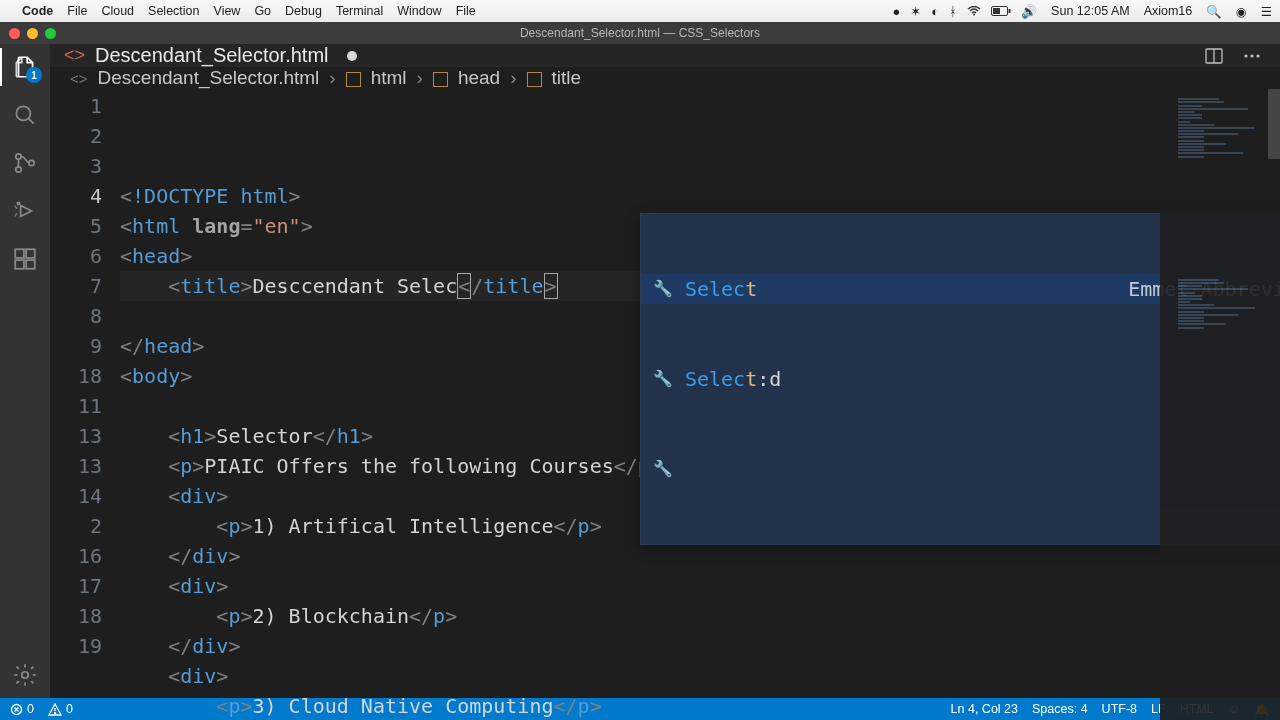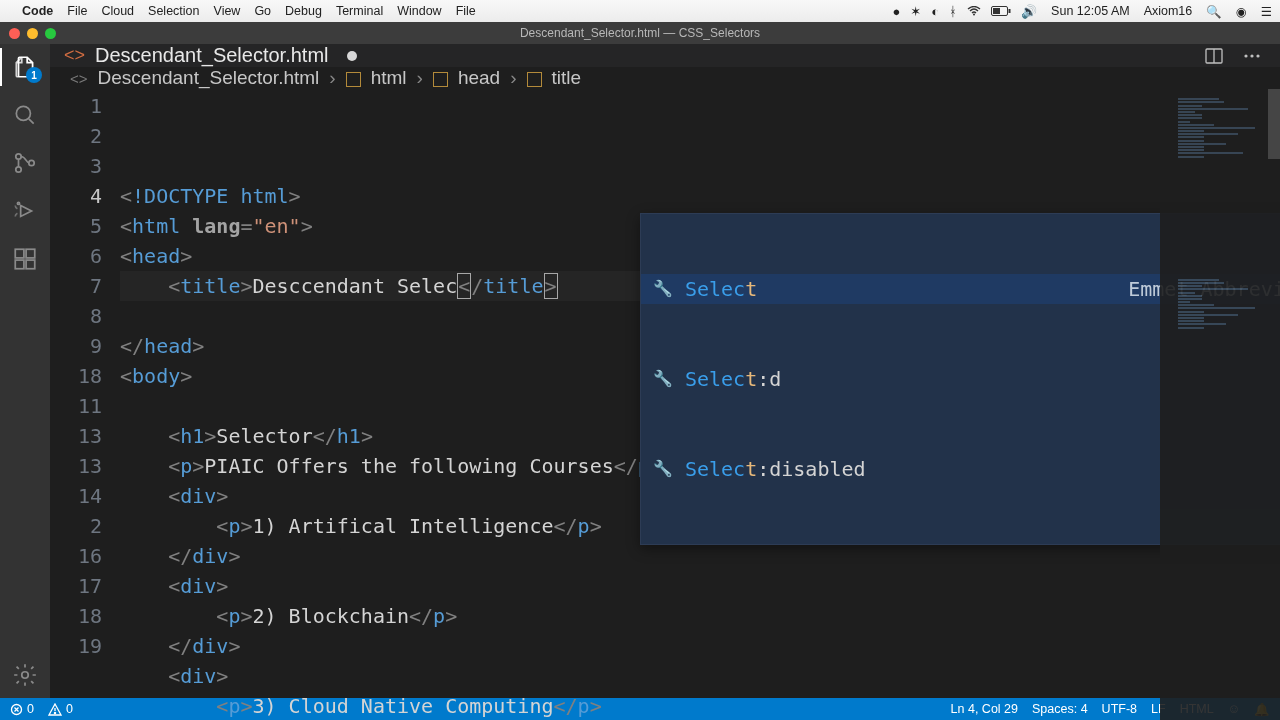--- a/index.html
+++ b/index.html
@@ -287,21 +287,20 @@
             <span class="wrench">🔧</span>
             <span><span class="match">Selec</span><span class="rest">t</span><span class="rest2"></span></span>
             <span class="hint">Emmet Abbreviation</span>
           </div>
           <div class="item">
             <span class="wrench">🔧</span>
             <span><span class="match">Selec</span><span class="rest">t</span><span class="rest2">:d</span></span>
           </div>
           <div class="item">
             <span class="wrench">🔧</span>
-            <span><span class="match">Selec</span><span class="rest">t</span><span class="rest2">:disabled</span></span>
           </div>
         </div></div>
       <div class="minimap">
         <div class="scroll-thumb"></div>
         <div style="height:8px"></div>
         <div class="mm-line" style="width:34%"></div>
           <div class="mm-line" style="width:38%"></div>
         <div class="mm-line" style="width:20%"></div>
           <div class="mm-line" style="width:58%"></div>
         <div class="mm-line" style="width:14%"></div>
@@ -353,21 +352,21 @@
     <span class="status-item">
       <svg width="14" height="13" viewBox="0 0 14 13" fill="none" stroke="#fff" stroke-width="1.3">
           <path d="M7 1L13 12H1z"></path>
           <line x1="7" y1="5" x2="7" y2="8"></line>
           <circle cx="7" cy="10" r="0.6" fill="#fff"></circle>
         </svg>
       <span>0</span>
     </span>
   </div>
   <div class="right">
-    <span class="status-item">Ln 4, Col 29</span>
+    <span class="status-item">Ln 4, Col 23</span>
     <span class="status-item">Spaces: 4</span>
     <span class="status-item">UTF-8</span>
     <span class="status-item">LF</span>
     <span class="status-item">HTML</span>
     <span class="status-item">☺</span>
     <span class="status-item">🔔</span>
   </div>
 </div>
 
 </body></html>

